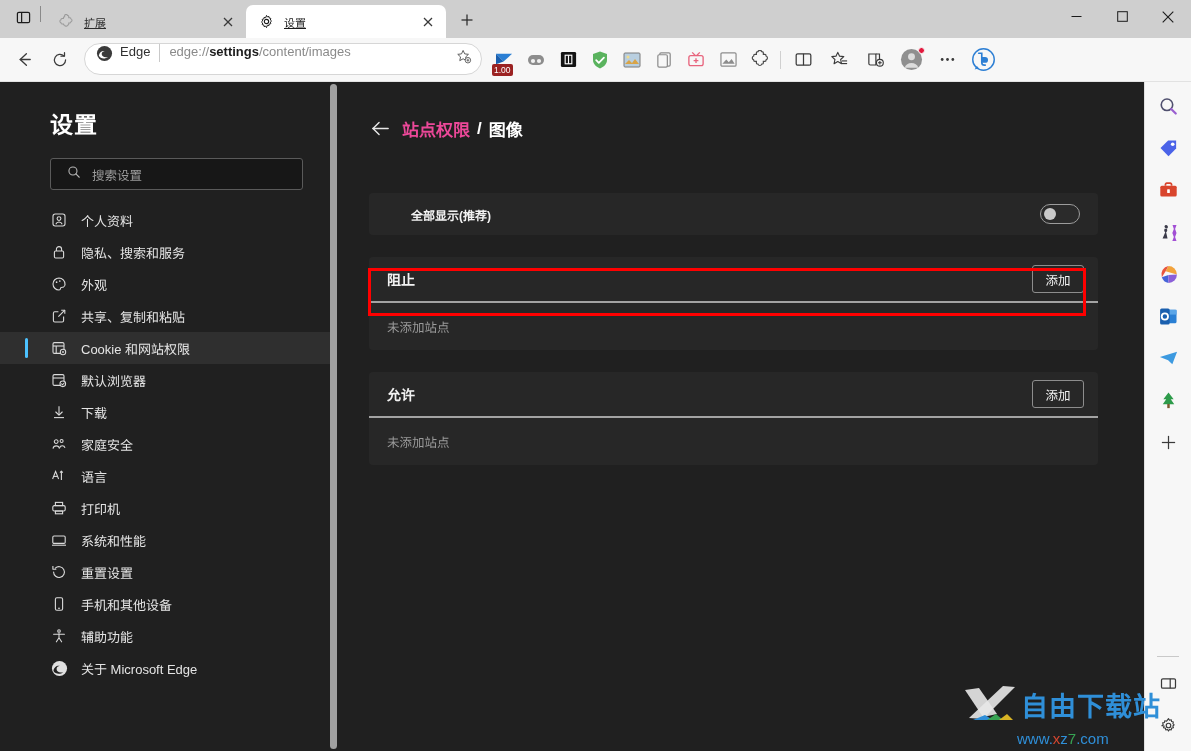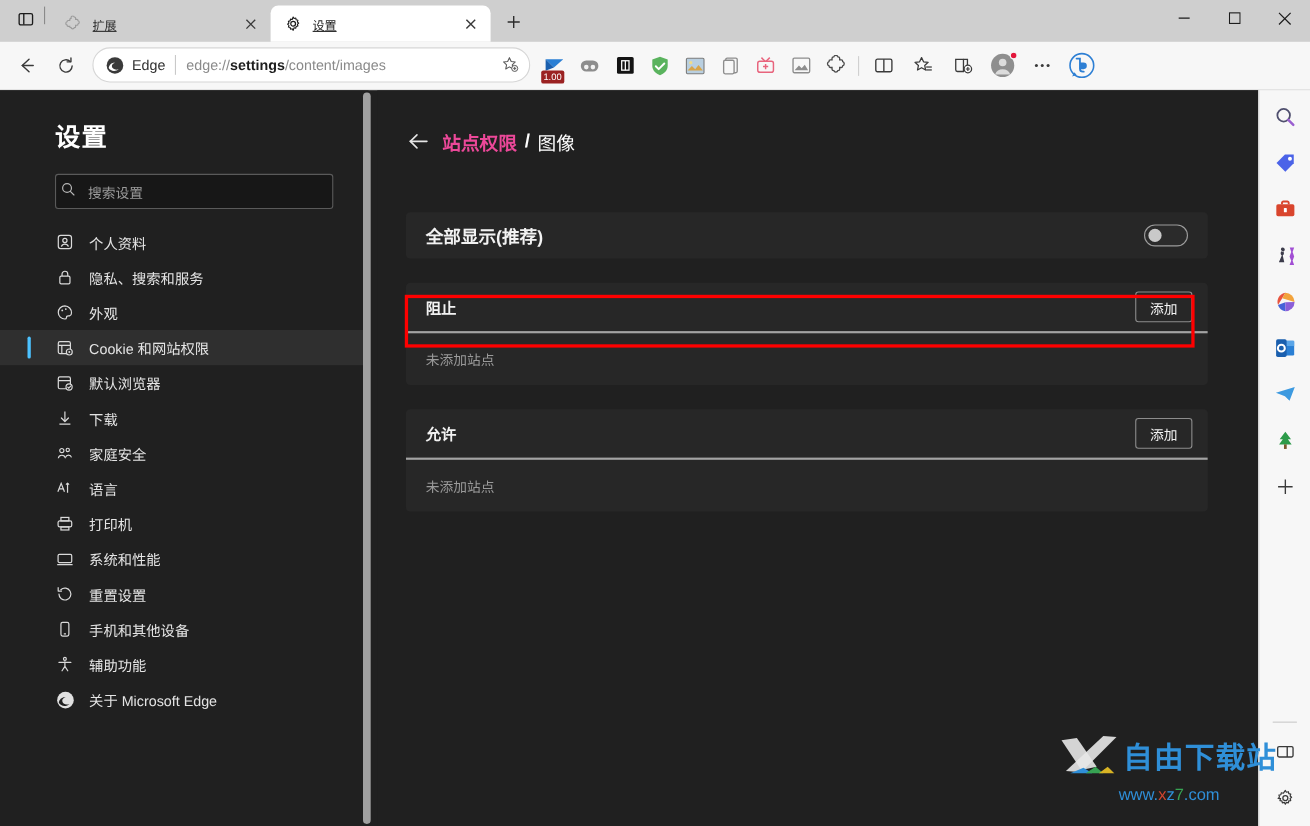--- a/index.html
+++ b/index.html
@@ -70,21 +70,21 @@
     border-bottom: 1px solid #e2e2e2;
   }
   .tb-btn {
     width: 32px; height: 32px; border-radius: 5px; flex: 0 0 32px;
     display: flex; align-items: center; justify-content: center; margin: 0 2px;
     position: relative;
   }
   .omnibox {
     flex: 1 1 auto; height: 32px; background: #ffffff; border-radius: 16px;
     border: 1px solid #d6d6d6;
-    display: flex; align-items: center; padding: 0 4px 0 10px;
+    display: flex; padding: 0 4px 0 10px;
     margin: 0 6px 1px 6px; max-width: 398px;
   }
   .omni-edge-logo { width: 18px; height:18px; flex:0 0 18px; display:flex;align-items:center;justify-content:center;}
   .omni-edge-label { font-size: 13px; color: #303030; margin-left: 7px; }
   .omni-div { width:1px; height: 18px; background: #c9c9c9; margin: 0 9px; }
   .omni-url { flex: 1 1 auto; font-size: 13px; color: #8a8a8a; white-space: nowrap; overflow: hidden; }
   .omni-url b { color: #1c1c1c; font-weight: 600; }
   .omni-fav { width: 26px; height: 26px; flex:0 0 26px; border-radius: 13px; display:flex;align-items:center;justify-content:center; }
 
   .ext-icons { display: flex; align-items: center; }
@@ -112,21 +112,21 @@
     position: absolute; left: 0; top: 0; width: 335px; height: 669px;
     background: #202020; padding-top: 16px;
   }
   .settings-title {
     font-size: 23px; color: #ffffff; font-weight: 600;
     padding: 8px 0 0 50px; letter-spacing: 1px;
   }
   .search-wrap { padding: 18px 32px 0 50px; }
   .search-box {
     height: 32px; background: #171717; border: 1px solid #5a5a5a; border-radius: 3px;
-    display: flex; align-items: center; padding: 0 4px;
+    display: flex; align-items: center; padding: 0 16px;
   }
   .search-ph { font-size: 12.5px; color: #9b9b9b; margin-left: 11px; }
 
   .nav-list { margin-top: 14px; }
   .nav-item {
     display: flex; align-items: center; height: 32px;
     padding-left: 50px; position: relative; color: #e4e4e4; font-size: 13px;
   }
   .nav-item .nav-ico {
     width: 18px; height: 18px; flex: 0 0 18px; margin-right: 13px;
@@ -146,35 +146,35 @@
 
   
   .settings-main {
     position: absolute; left: 343px; top: 0; right: 0; height: 669px;
     background: #202020; padding: 34px 46px 0 26px;
   }
   .breadcrumb { display: flex; align-items: center; }
   .bc-back { width: 22px; height: 22px; margin-right: 11px; display:flex;align-items:center;justify-content:center;}
   .bc-link { color: #ec4899; font-size: 17px; font-weight: 600; }
   .bc-sep { color: #ffffff; font-size: 17px; font-weight: 600; margin: 0 7px; }
-  .bc-cur { color: #ffffff; font-size: 17px; font-weight: 400; }
+  .bc-cur { color: #ffffff; font-size: 17px; font-weight: 700; }
 
   .highlight-box {
     position: absolute; left: 368px; top: 186px; width: 718px; height: 48px;
     border: 3px solid #ff0000; pointer-events: none; z-index: 5;
   }
 
   .card {
     background: #272727; border-radius: 4px; margin-top: 0;
   }
   .card-row {
     display: flex; align-items: center; justify-content: space-between;
     height: 42px; padding: 0 18px;
   }
-  .row-label { font-size: 16px; color: #f2f2f2; font-weight: 600; }
+  .row-label { font-size: 12px; color: #f2f2f2; font-weight: 600; margin-left: 24px; }
 
   .toggle {
     width: 40px; height: 20px; border-radius: 10px;
     border: 1px solid #9c9c9c; background: #2b2b2b;
     display: flex; align-items: center; padding: 0 3px;
   }
   .toggle .knob {
     width: 12px; height: 12px; border-radius: 50%; background: #c9c9c9;
   }
 
@@ -204,21 +204,21 @@
   }
   .edge-ico {
     width: 32px; height: 32px; margin-bottom: 10px; border-radius: 5px;
     display: flex; align-items: center; justify-content: center;
   }
   .edge-spacer { flex: 1 1 auto; }
   .edge-divider { width: 22px; height: 1px; background: #c9c9c9; margin-bottom: 10px; }
 
   
   .watermark {
-    position: absolute; right: 30px; bottom: 20px; z-index: 20;
+    position: absolute; right: 30px; bottom: 4px; z-index: 20;
     display: flex; align-items: flex-end; pointer-events: none;
   }
   .wm-row { display: flex; align-items: center; }
   .wm-x { margin-right: 2px; }
   .wm-cn {
     font-size: 27px; font-weight: 700; color: #2f8fd8; letter-spacing: 1px;
     font-family: "DejaVu Sans", sans-serif; line-height: 1;
   }
   .wm-url {
     font-size: 15px; font-weight: 400; color: #2f8fd8;
@@ -494,20 +494,30 @@
                 <path d="M8 2a6 6 0 000 12c1 0 1.4-.6 1.4-1.2 0-1.1.8-1.6 1.8-1.6h1A2.8 2.8 0 0014 8.4 6.3 6.3 0 008 2z" fill="none" stroke="#dadada" stroke-width="1.1"></path>
                 <circle cx="5.6" cy="6.2" r="0.85" fill="#dadada"></circle>
                 <circle cx="8.8" cy="5" r="0.85" fill="#dadada"></circle>
               </svg>
             </span>
           <span class="nav-label">外观</span>
         </div>
 
 
 
+        <div class="nav-item">
+          <span class="nav-ico">
+              <svg width="16" height="16" viewBox="0 0 16 16">
+                <path d="M12.6 8.6v4A1.4 1.4 0 0111.2 14H3.8A1.4 1.4 0 012.4 12.6V5.2A1.4 1.4 0 013.8 3.8h3.6" fill="none" stroke="#dadada" stroke-width="1.1"></path>
+                <path d="M7.4 8.6L13.8 2.2" fill="none" stroke="#dadada" stroke-width="1.1"></path>
+                <path d="M10.2 2.2h3.6v3.6" fill="none" stroke="#dadada" stroke-width="1.1" stroke-linejoin="round"></path>
+              </svg>
+            </span>
+          <span class="nav-label">共享、复制和粘贴</span>
+        </div>
 
         <div class="nav-item selected">
           <span class="nav-ico">
               <svg width="16" height="16" viewBox="0 0 16 16">
                 <rect x="2" y="2.6" width="11" height="10.8" rx="1.4" fill="none" stroke="#dadada" stroke-width="1.1"></rect>
                 <line x1="2" y1="6" x2="13" y2="6" stroke="#dadada" stroke-width="1.1"></line>
                 <line x1="5.2" y1="6" x2="5.2" y2="13.4" stroke="#dadada" stroke-width="1.1"></line>
                 <circle cx="12" cy="12" r="2.7" fill="#2f2f2f" stroke="#dadada" stroke-width="1.05"></circle>
                 <circle cx="12" cy="12" r="0.9" fill="#dadada"></circle>
               </svg>

